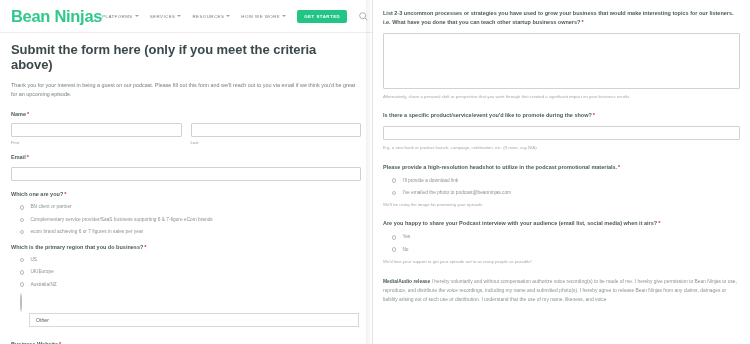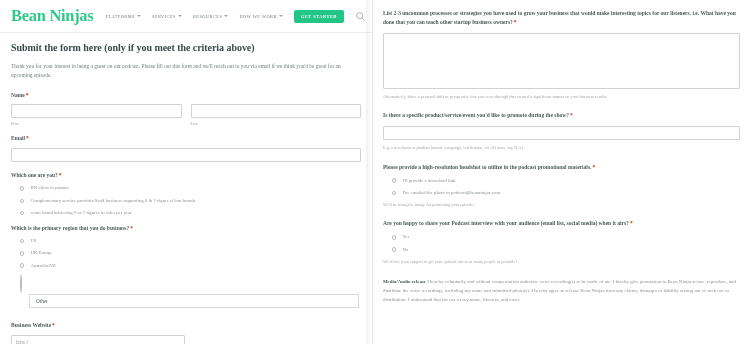--- a/index.html
+++ b/index.html
@@ -8,21 +8,20 @@
     width: 750px; height: 344px;
     overflow: hidden;
     background: #ffffff;
     font-family: "Liberation Sans", sans-serif;
   }
   .page {
     position: relative;
     width: 750px; height: 344px;
     display: flex;
     background: #ffffff;
-    font-family: Liberation Serif, serif;
   }
 
   
   .panel-left {
     position: relative;
     width: 372px;
     height: 344px;
     background: #ffffff;
     overflow: hidden;
     flex: 0 0 372px;
@@ -93,21 +92,21 @@
     border-radius: 2px;
     white-space: nowrap;
     text-transform: uppercase;
   }
   .search-icon { width: 11px; height: 11px; display: block; }
 
   
   .form-body { padding: 9px 11px 0 11px; }
 
   .page-title {
-    font-size: 10px;
+    font-size: 13px;
     font-weight: bold;
     color: #3a4a4a;
     letter-spacing: -0.05px;
     margin-bottom: 9px;
   }
   .intro {
     font-size: 5.4px;
     line-height: 1.62;
     color: #76807f;
     margin-bottom: 12px;

